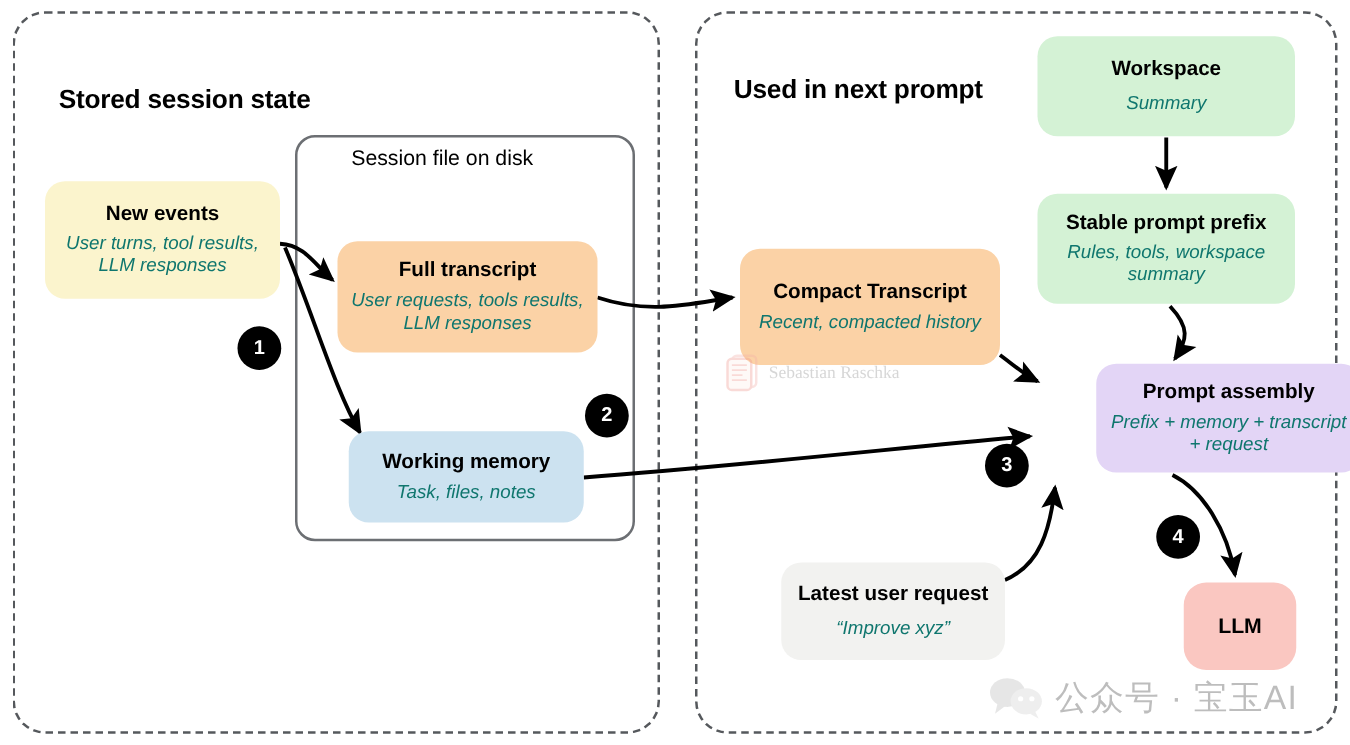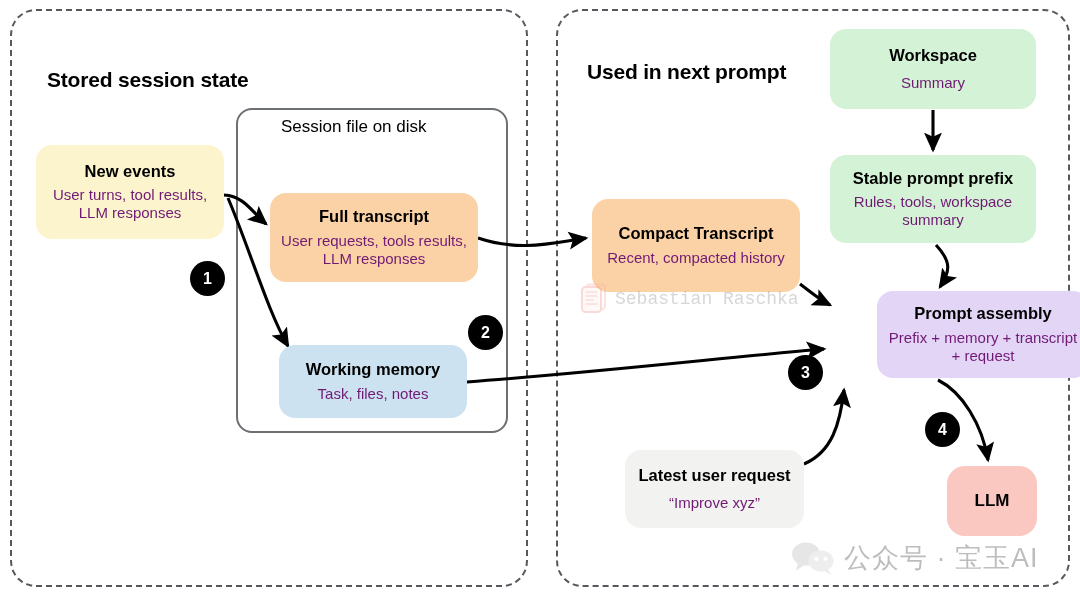--- a/index.html
+++ b/index.html
@@ -21,21 +21,21 @@
              box-sizing:border-box;background:#fff;}
   #session-file{left:236px;top:108px;width:272px;height:325px;}
   .inner-title{position:absolute;font-weight:normal;font-size:17px;color:#000;
                white-space:nowrap;}
   #session-file-title{left:281px;top:117px;}
 
   .node{position:absolute;border-radius:16px;box-sizing:border-box;
         display:flex;flex-direction:column;align-items:center;
         justify-content:center;text-align:center;padding:6px 10px;}
   .node .n-title{font-weight:bold;font-size:16.5px;color:#000;line-height:1.16;}
-  .node .n-sub{font-size:15px;color:#701a75;line-height:1.2;
+  .node .n-sub{font-style:italic;font-size:15px;color:#0f766e;line-height:1.2;
                margin-top:5px;}
 
   #n-new-events{left:36px;top:145px;width:188px;height:94px;background:#fbf4cd;align-items:center;}
   #n-full-transcript{left:270px;top:193px;width:208px;height:89px;background:#fbd2a6;}
   #n-working-memory{left:279px;top:345px;width:188px;height:73px;background:#cce2f0;}
   #n-compact{left:592px;top:199px;width:208px;height:93px;background:#fbd2a6;}
   #n-workspace{left:830px;top:29px;width:206px;height:80px;background:#d4f2d5;}
   #n-prefix{left:830px;top:155px;width:206px;height:88px;background:#d4f2d5;}
   #n-assembly{left:877px;top:291px;width:212px;height:87px;background:#e3d5f6;}
   #n-latest{left:625px;top:450px;width:179px;height:78px;background:#f2f2f0;}
@@ -49,22 +49,22 @@
   #badge-1{left:190px;top:261px;}
   #badge-2{left:468px;top:315px;}
   #badge-3{left:788px;top:355px;}
   #badge-4{left:925px;top:412px;}
 
   #arrows{position:absolute;left:0;top:0;width:1080px;height:596px;
           pointer-events:none;}
 
   .wm{position:absolute;display:flex;align-items:center;opacity:.34;}
   #wm-sr{left:578px;top:283px;}
-  #wm-sr .wm-text{font-size:18px;color:#8a8a8a;margin-left:7px;
-                  font-family:Liberation Mono, monospace;}
+  #wm-sr .wm-text{font-size:14px;color:#8a8a8a;margin-left:7px;
+                  font-family:Liberation Serif, serif;}
   #wm-wechat{left:790px;top:540px;}
   #wm-wechat .wm-text{font-size:27px;color:#404040;margin-left:8px;
                       letter-spacing:1px;}
 </style>
 </head>
 <body>
 
 <div id="stage">
 
   <div class="panel" id="panel-left"></div>

